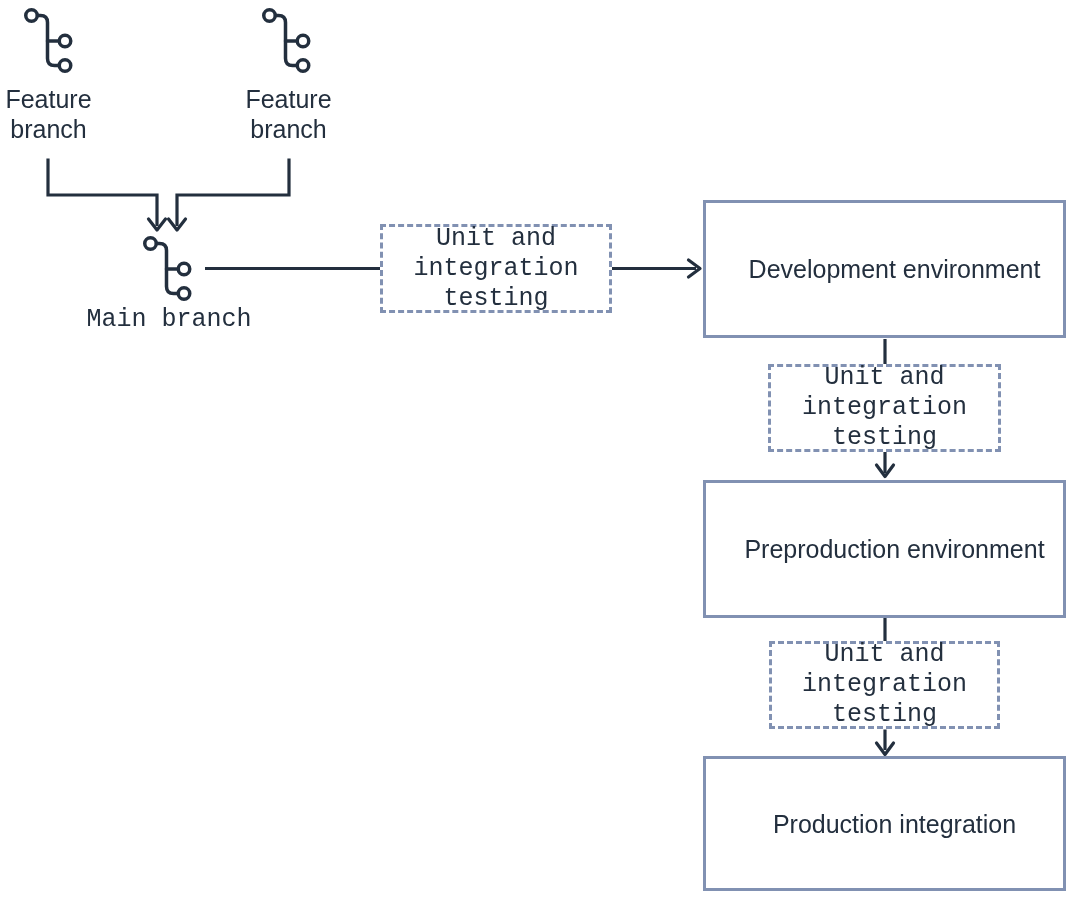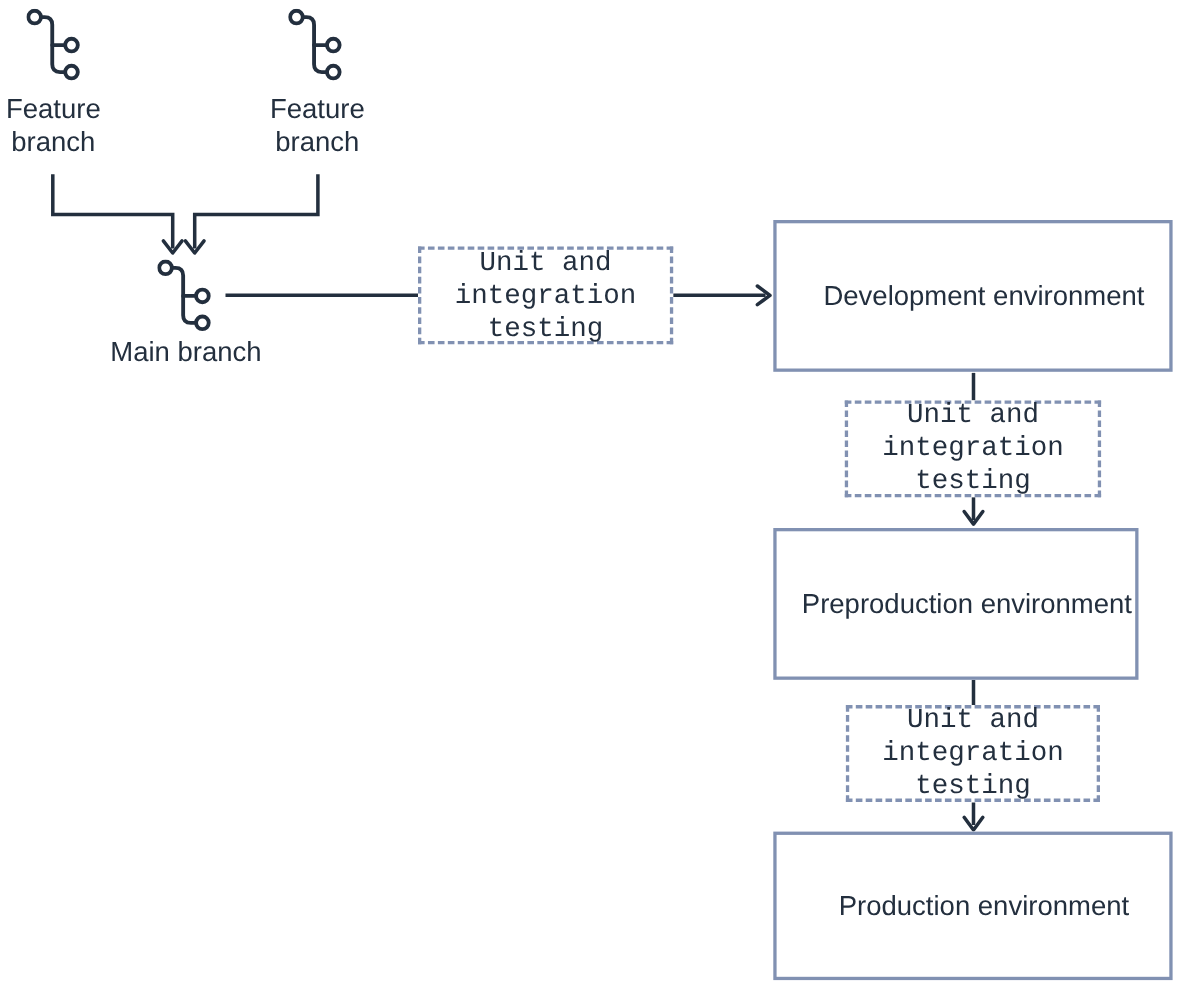--- a/index.html
+++ b/index.html
@@ -53,27 +53,27 @@
     line-height: 30px;
     white-space: pre-line;
     background: var(--background);
   }
   .box.solid { border: 3px solid var(--box-border); padding-left: 20px; }
   .box.dashed { border: 3px dashed var(--box-border); font-family: Liberation Mono, monospace; }
   
   #test1   { left: 380px; top: 224px; width: 232px; height: 89px;  }
   #dev     { left: 703px; top: 200px; width: 363px; height: 138px; }
   #test2   { left: 768px; top: 364px; width: 233px; height: 88px;  }
-  #preprod { left: 703px; top: 480px; width: 332px; height: 138px; }
+  #preprod { left: 703px; top: 480px; width: 363px; height: 138px; }
   #test3   { left: 769px; top: 641px; width: 231px; height: 88px;  }
   #prod    { left: 703px; top: 756px; width: 363px; height: 135px; }
   
   #lbl-feature1 { left: -2px;  top: 84px;  width: 101px; }
   #lbl-feature2 { left: 238px; top: 84px;  width: 101px; }
-  #lbl-main     { left: 69px;  top: 305px; width: 200px; }
+  #lbl-main     { left: 69px;  top: 305px; width: 200px; font-family: Liberation Mono, monospace; }
   
   #git1 { left: 24px;  top: 8px;   }
   #git2 { left: 262px; top: 8px;   }
   #git3 { left: 143px; top: 236px; }
 </style>
 </head>
 <body>
 
 <div id="canvas">
 
@@ -140,16 +140,16 @@
   <div id="preprod" class="box solid">
     <span>Preproduction environment</span>
   </div>
 
   <div id="test3" class="box dashed">
     <span>Unit and
 integration testing</span>
   </div>
 
   <div id="prod" class="box solid">
-    <span>Production environment</span>
+    <span>Production integration</span>
   </div>
 
 </div>
 
 </body></html>

